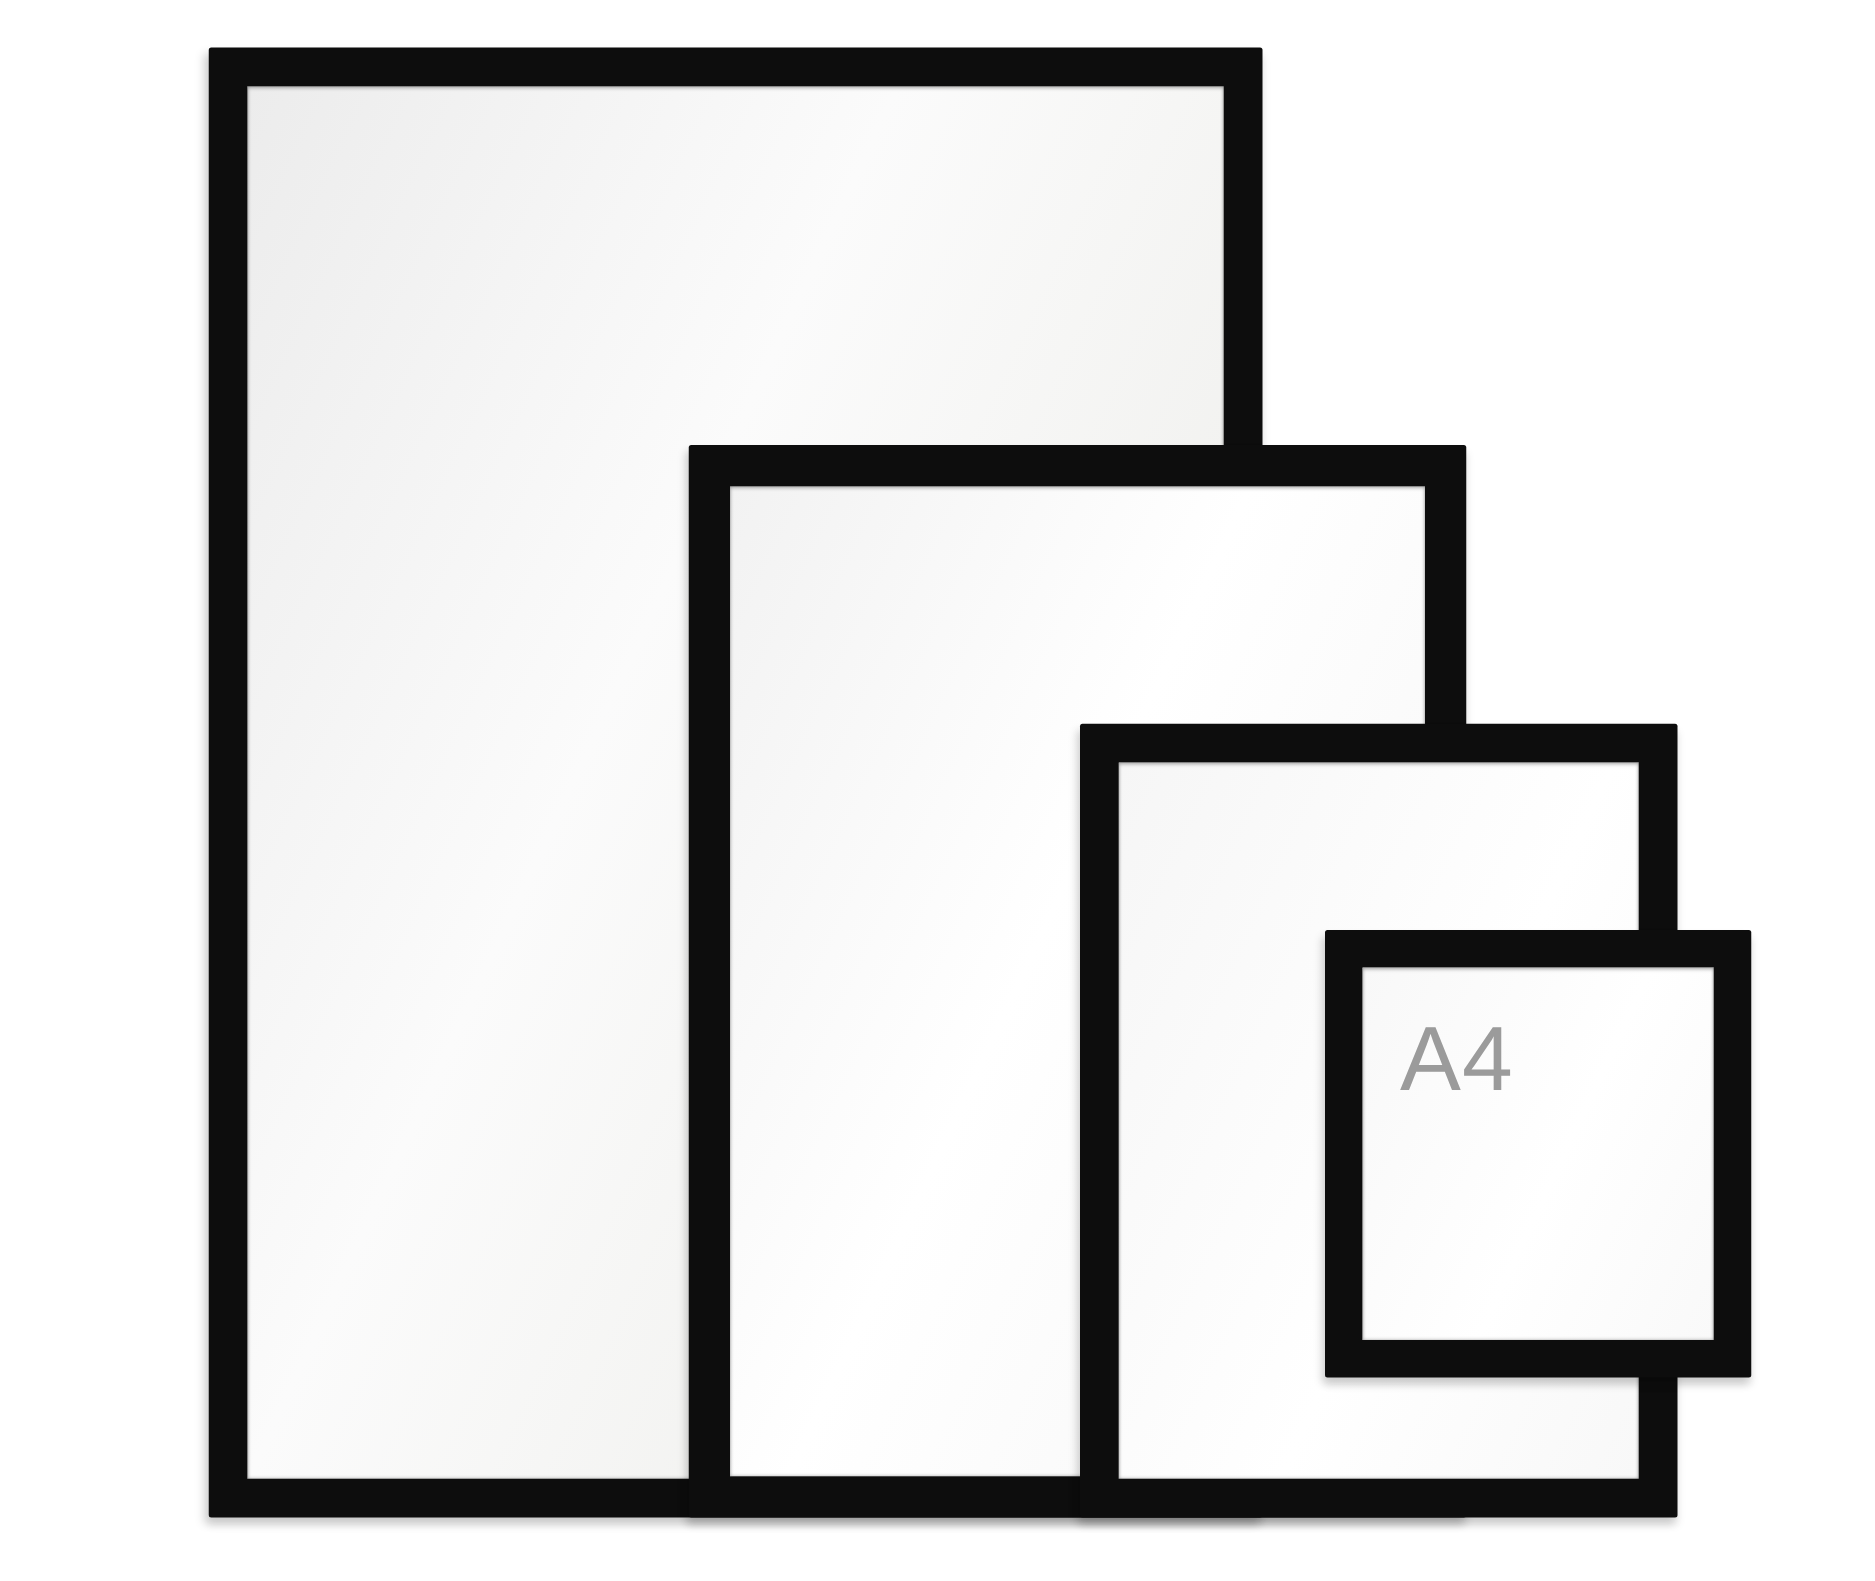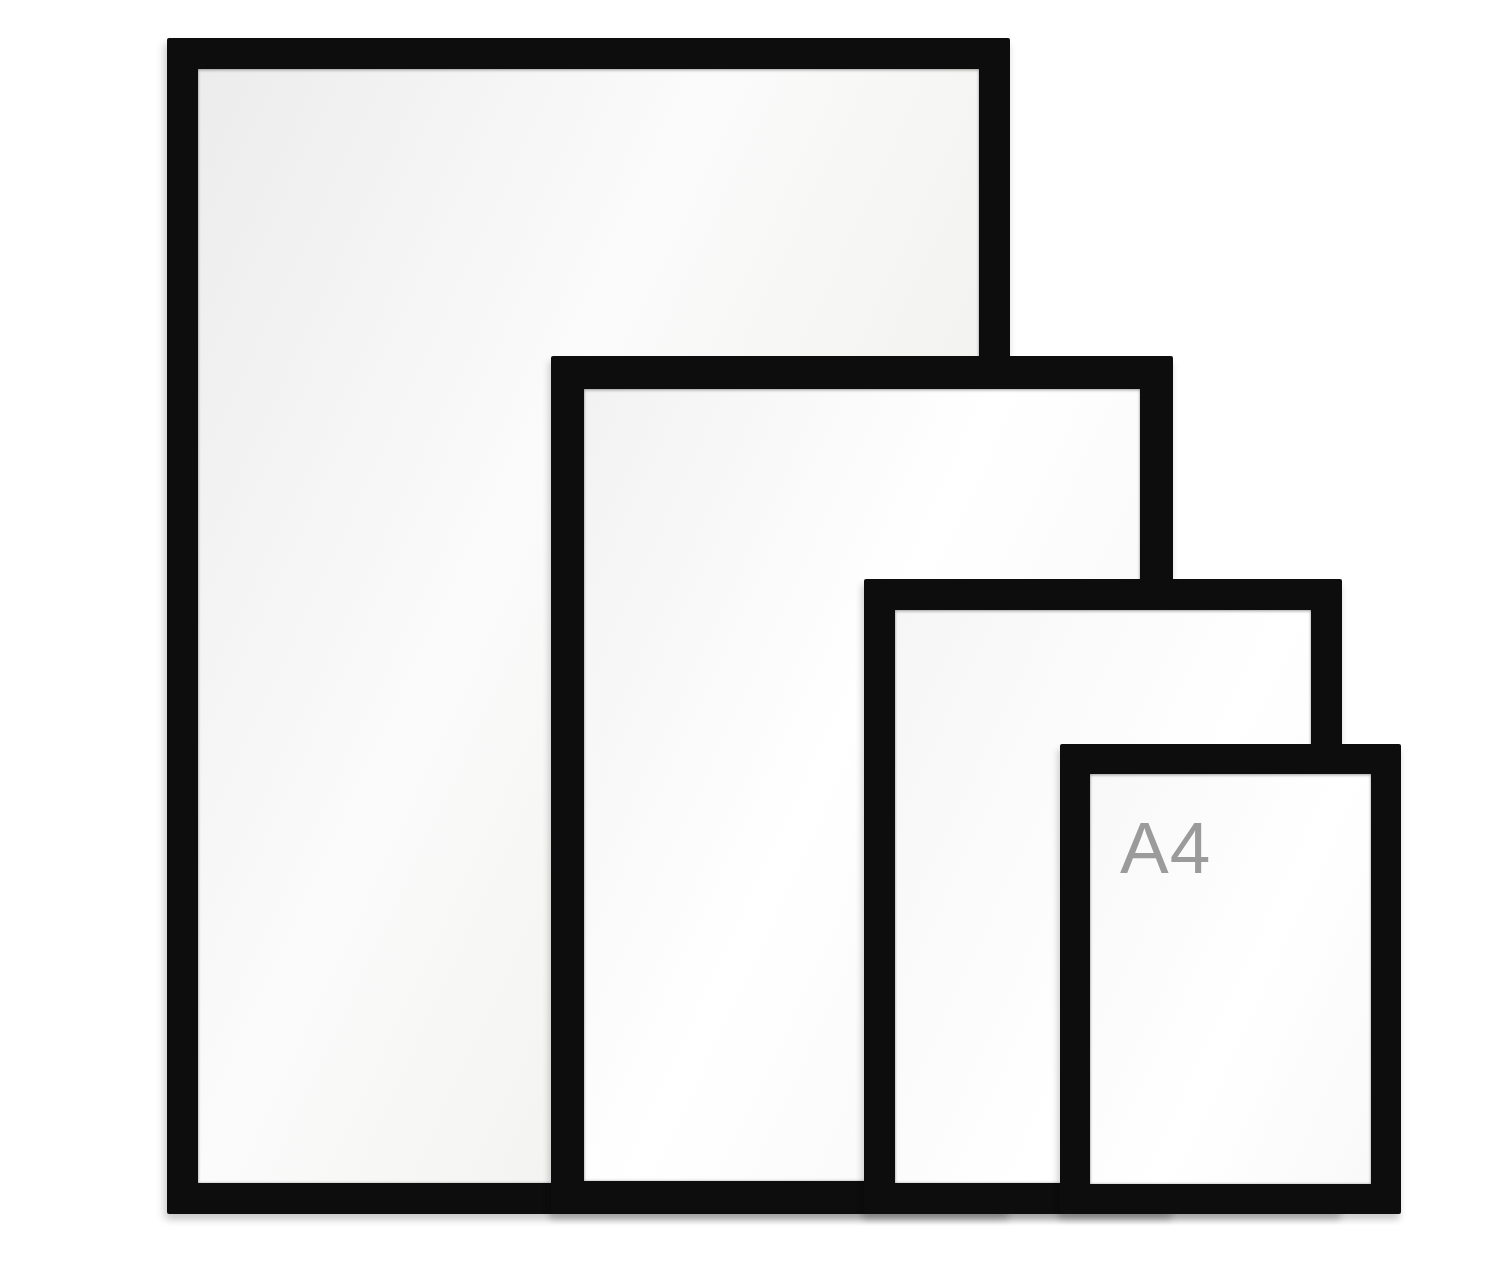--- a/index.html
+++ b/index.html
@@ -20,21 +20,21 @@
     background: #0d0d0d;
     border-radius: 2px;
   }
   
   .f1 { left: 167px; top: 38px;  width: 843px; height: 1176px;
         box-shadow: -4px 5px 8px rgba(0,0,0,0.13), 0 6px 7px rgba(0,0,0,0.10); }
   .f2 { left: 551px; top: 356px; width: 622px; height: 858px;
         box-shadow: -3px 5px 7px rgba(0,0,0,0.12), 0 6px 7px rgba(0,0,0,0.10); }
   .f3 { left: 864px; top: 579px; width: 478px; height: 635px;
         box-shadow: -3px 5px 7px rgba(0,0,0,0.12), 0 6px 7px rgba(0,0,0,0.10); }
-  .f4 { left: 1060px; top: 744px; width: 341px; height: 470px;
+  .f4 { left: 1060px; top: 744px; width: 341px; height: 358px;
         box-shadow: -3px 5px 7px rgba(0,0,0,0.12), 0 6px 7px rgba(0,0,0,0.10); }
 
   .opening {
     position: absolute;
     
     box-shadow: inset 0 0 3px rgba(0,0,0,0.35), inset 0 2px 3px rgba(0,0,0,0.16);
   }
   .f1 .opening {
     left: 31px; top: 31px; right: 31px; bottom: 31px;
     background: linear-gradient(115deg, #ececec 0%, #fbfbfb 40%, #f2f2f0 72%, #ebebeb 100%);

